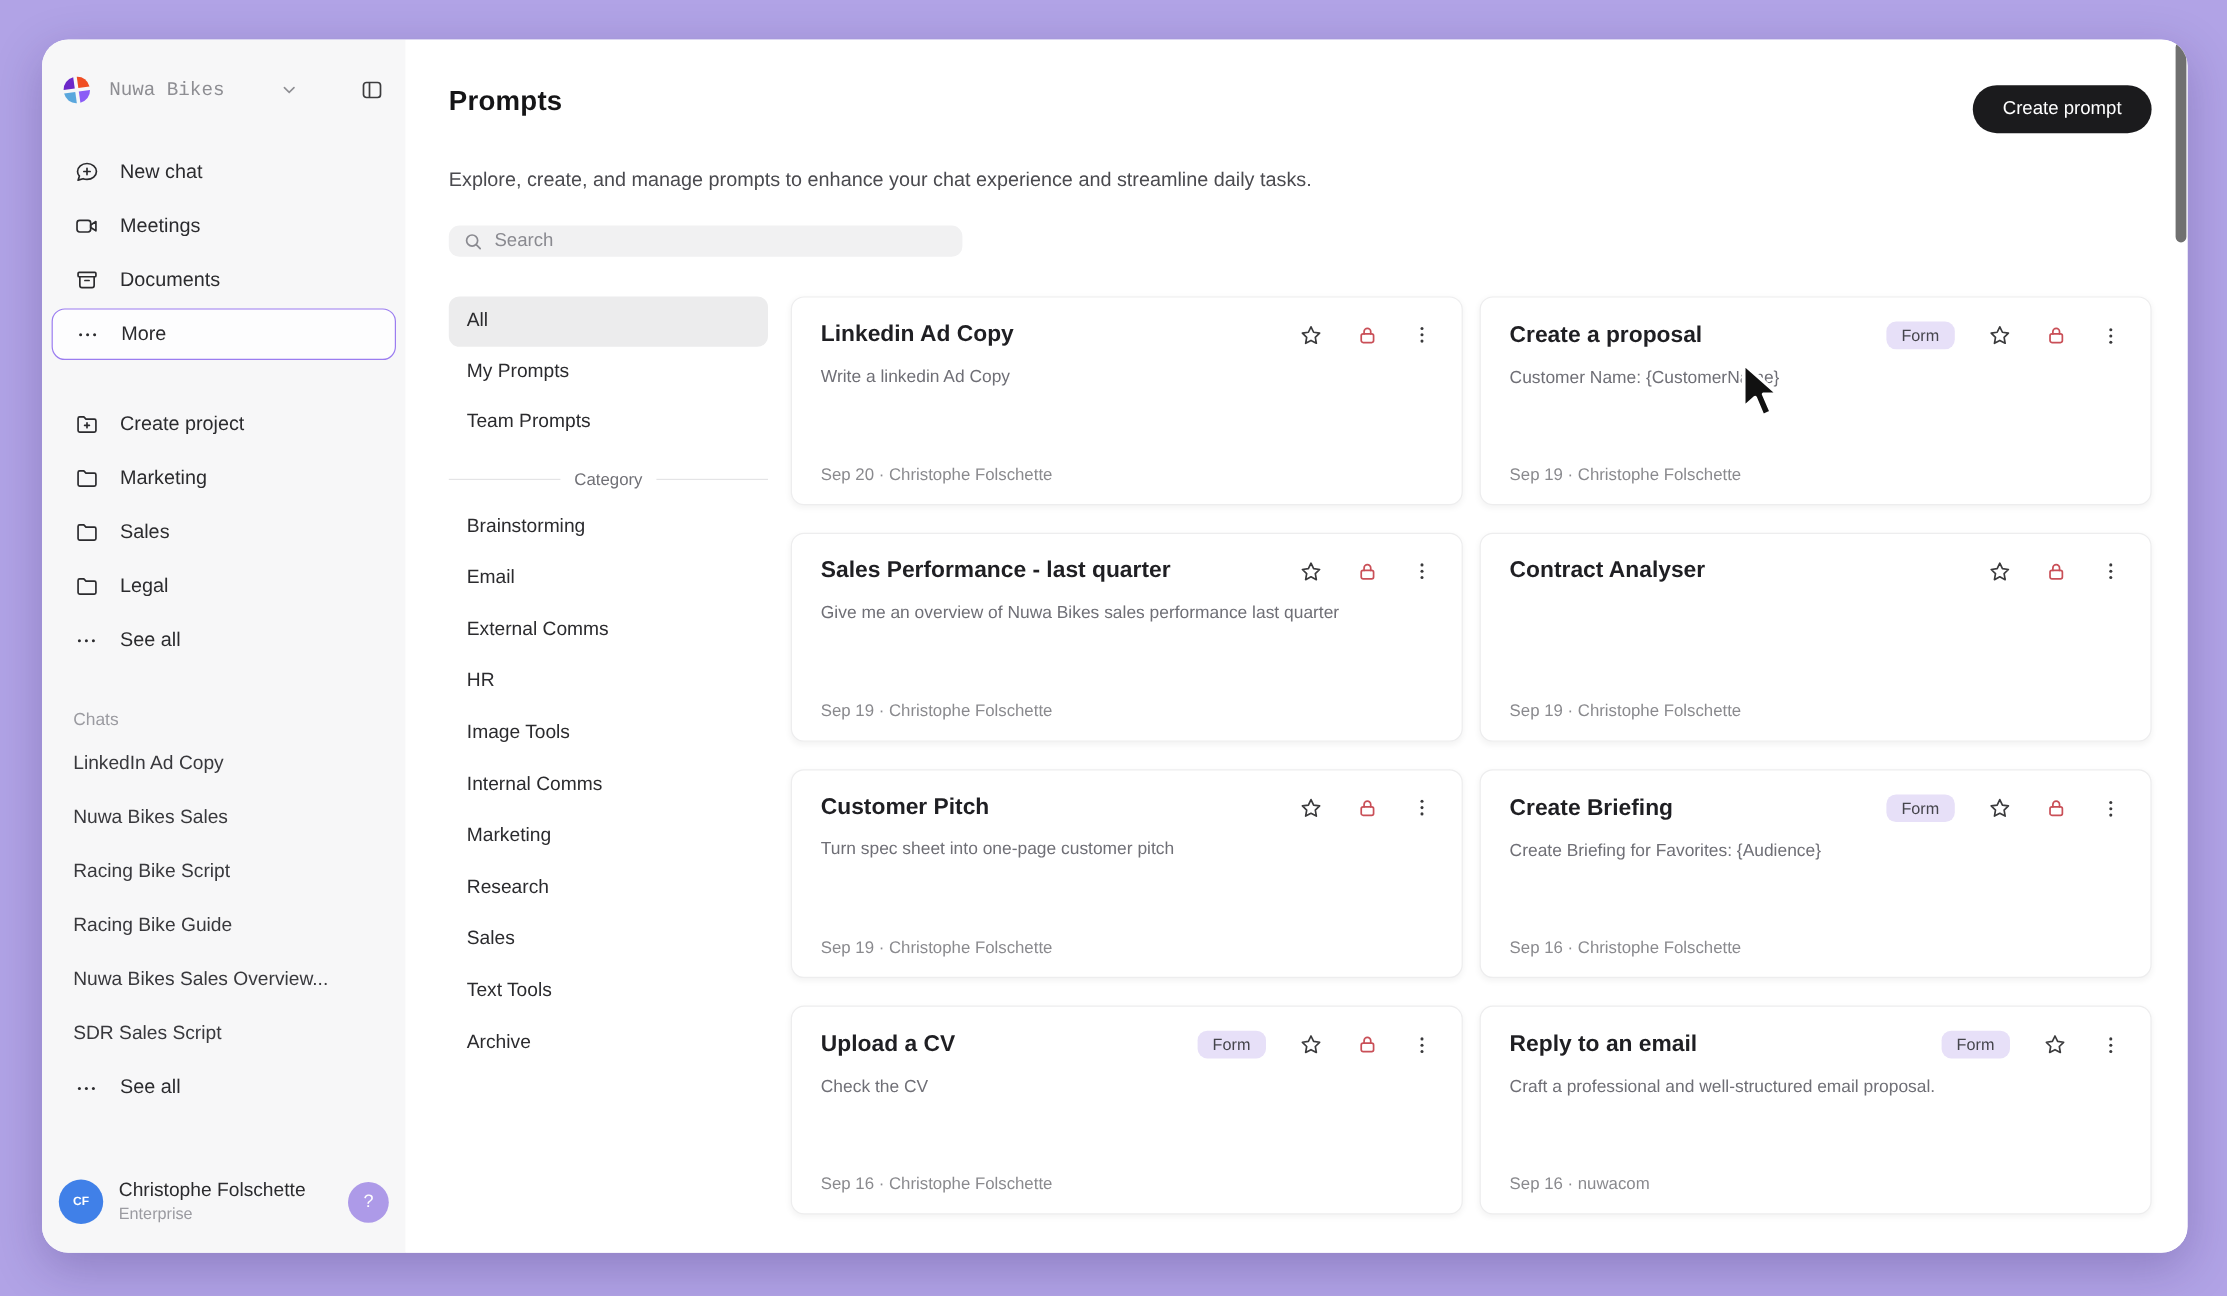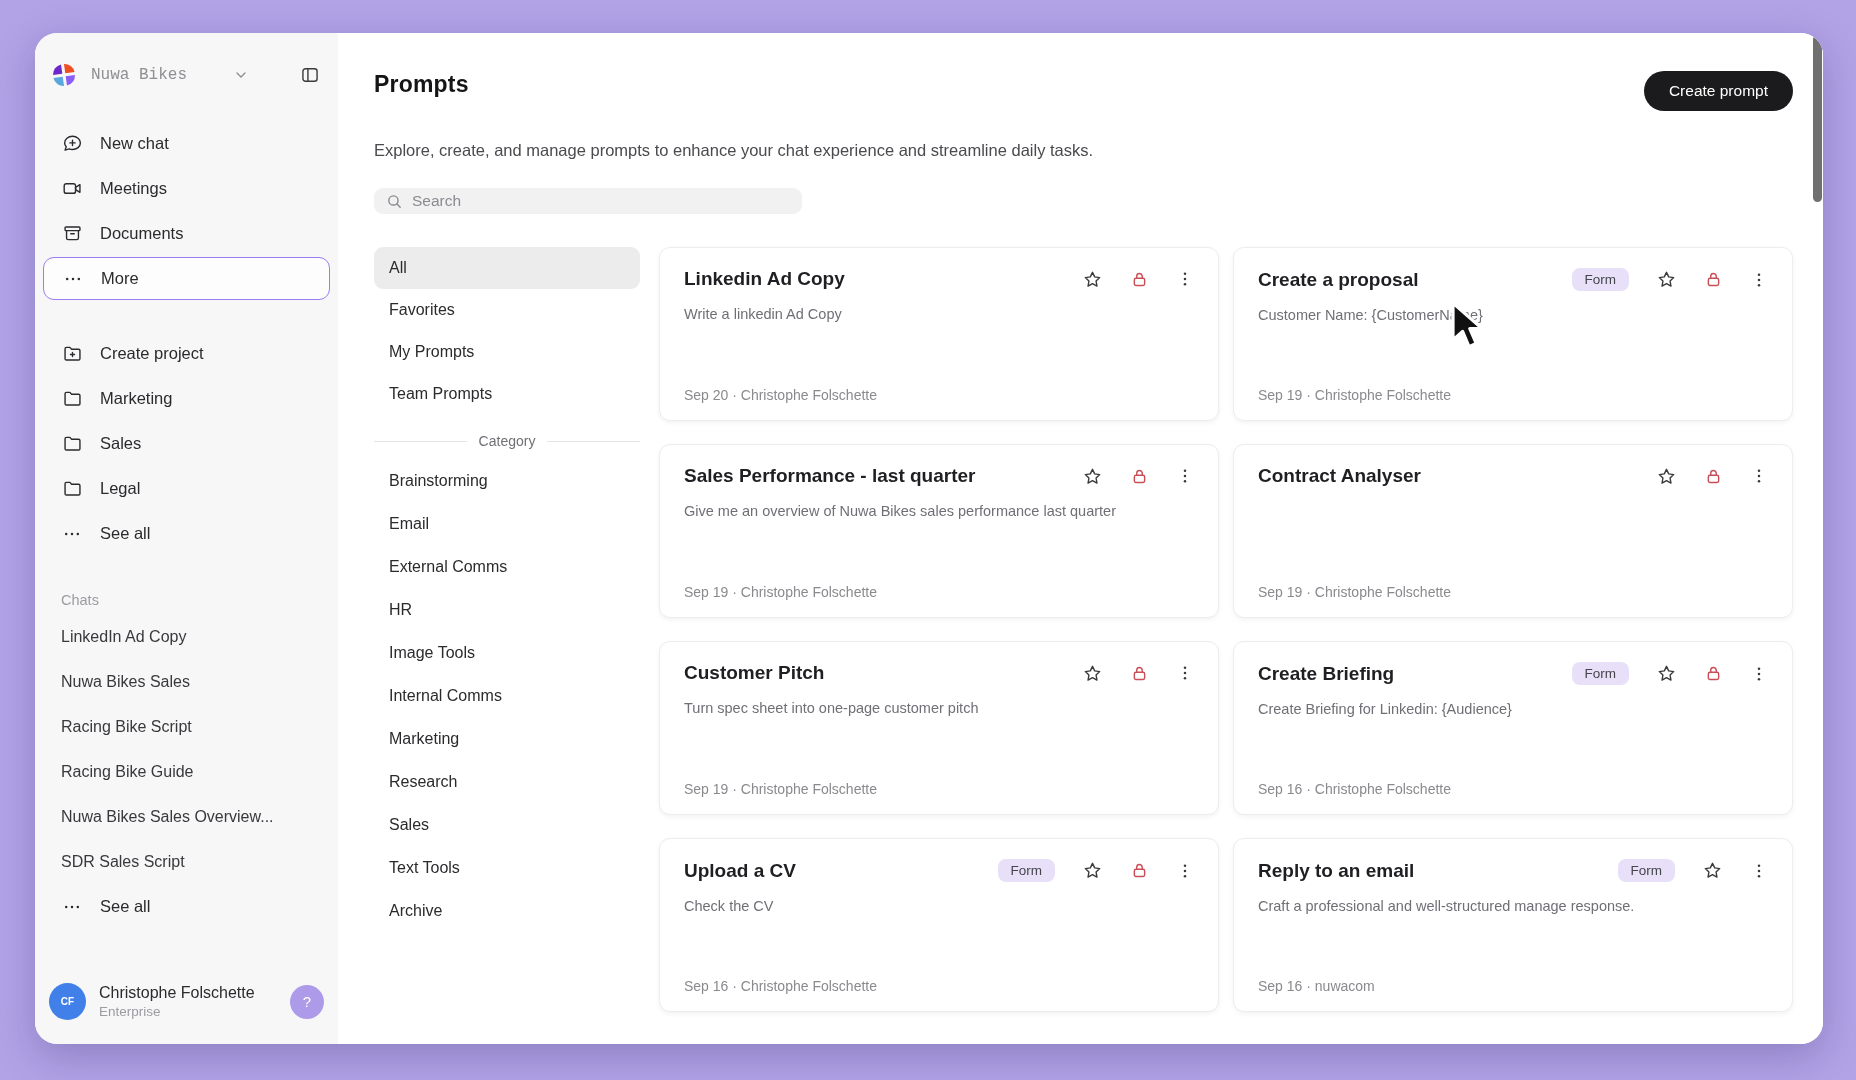--- a/index.html
+++ b/index.html
@@ -284,21 +284,20 @@
             <line x1="15.3" y1="15.3" x2="20" y2="20"></line>
           </svg>
       </span>
       <input type="text" placeholder="Search" style="">
     </div>
 
     <div class="content-row">
 
       <div class="filters">
         <div class="filter-item selected">All</div>
-        <div class="filter-item">Favorites</div>
         <div class="filter-item">My Prompts</div>
         <div class="filter-item">Team Prompts</div>
         <div class="cat-divider">
             <span>Category</span>
           </div>
         <div class="cat-item">Brainstorming</div>
         <div class="cat-item">Email</div>
         <div class="cat-item">External Comms</div>
         <div class="cat-item">HR</div>
         <div class="cat-item">Image Tools</div>
@@ -471,21 +470,21 @@
                 </button>
               <button class="icon-btn">
                   <svg width="18" height="18" viewBox="0 0 24 24" fill="#3a3a3c">
                     <circle cx="12" cy="5" r="1.7"></circle>
                     <circle cx="12" cy="12" r="1.7"></circle>
                     <circle cx="12" cy="19" r="1.7"></circle>
                   </svg>
                 </button>
             </span>
           </div>
-          <p class="card-desc">Create Briefing for Linkedin: {Audience}</p>
+          <p class="card-desc">Create Briefing for Favorites: {Audience}</p>
           <div class="card-meta">Sep 16 · Christophe Folschette</div>
         </div>
 
         <div class="card">
           <div class="card-top">
             <span class="card-title">Upload a CV</span>
             <span class="card-actions">
               <span class="badge">Form</span>
               <button class="icon-btn">
                   <svg width="21" height="21" viewBox="0 0 24 24" fill="none" stroke="#3a3a3c" stroke-width="1.6" stroke-linejoin="round">
@@ -523,21 +522,21 @@
                 </button>
               <button class="icon-btn">
                   <svg width="18" height="18" viewBox="0 0 24 24" fill="#3a3a3c">
                     <circle cx="12" cy="5" r="1.7"></circle>
                     <circle cx="12" cy="12" r="1.7"></circle>
                     <circle cx="12" cy="19" r="1.7"></circle>
                   </svg>
                 </button>
             </span>
           </div>
-          <p class="card-desc">Craft a professional and well-structured manage response.</p>
+          <p class="card-desc">Craft a professional and well-structured email proposal.</p>
           <div class="card-meta">Sep 16 · nuwacom</div>
         </div>
 
       </div>
     </div>
   </main>
 
   <div class="scroll-thumb"></div>
 </div>
 

